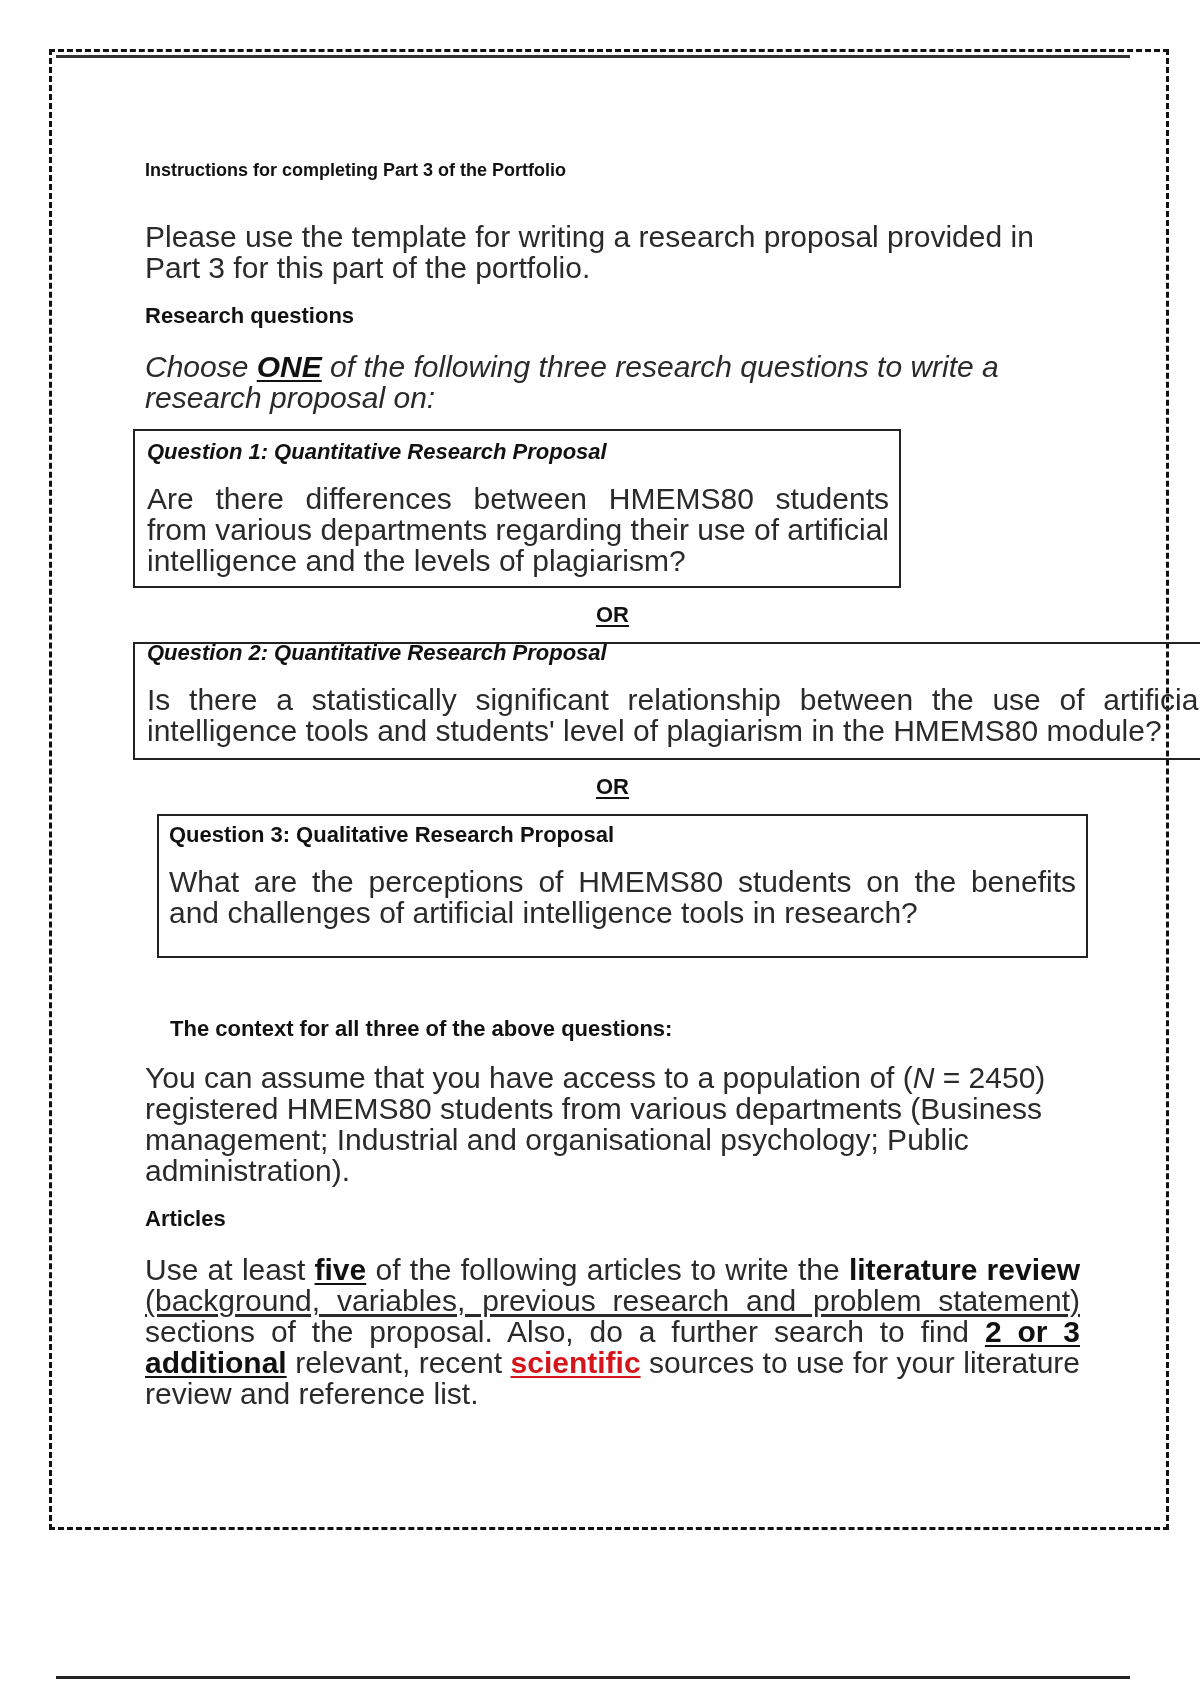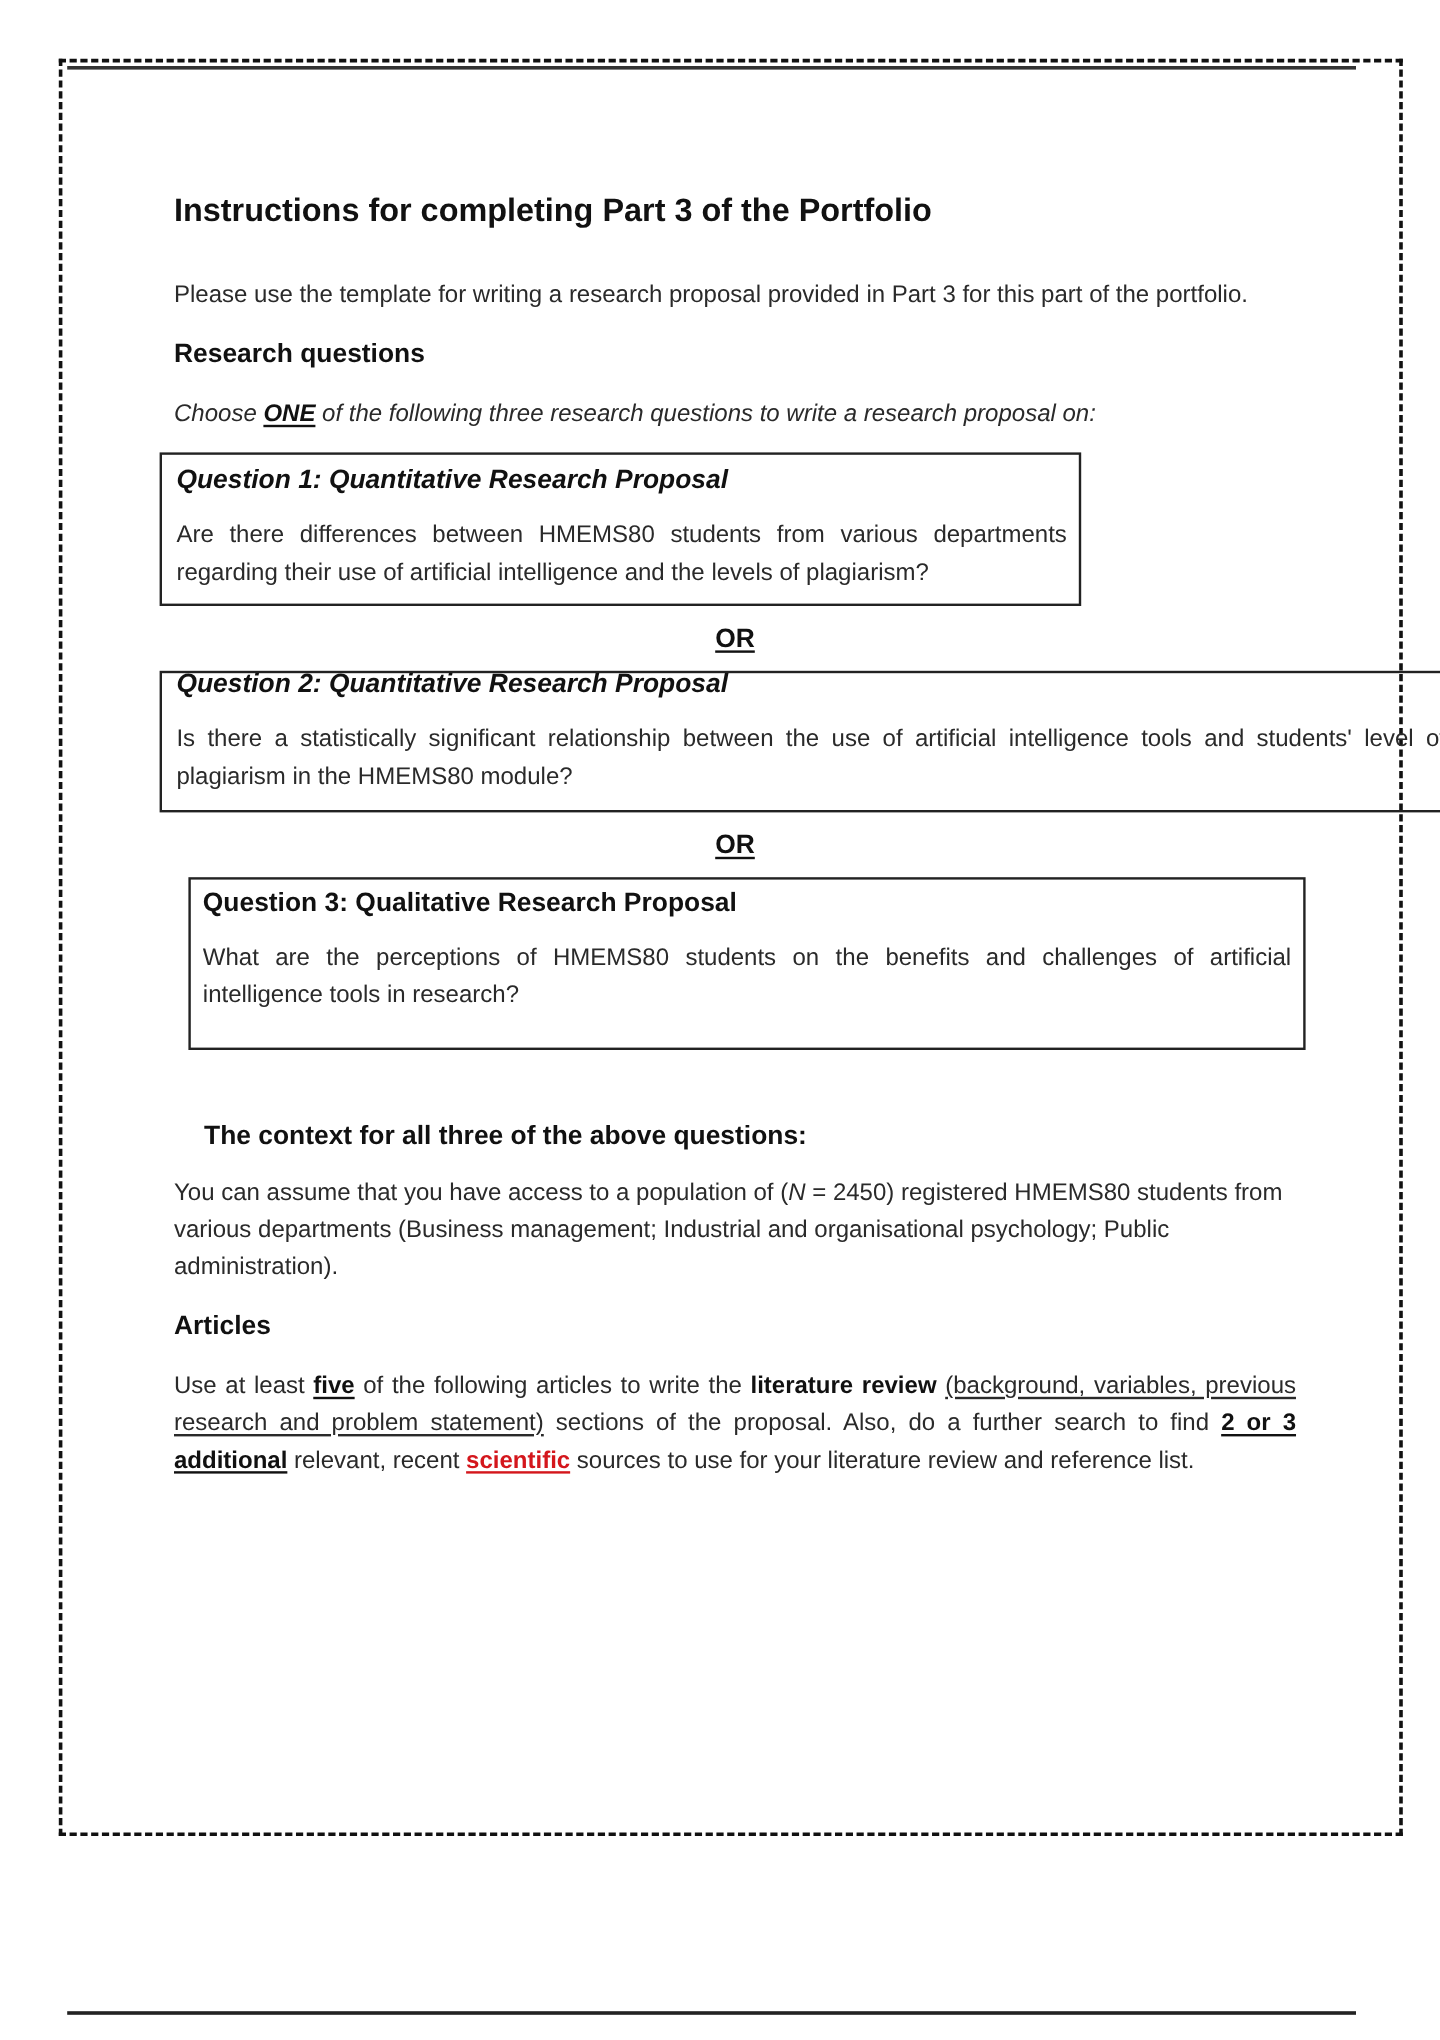--- a/index.html
+++ b/index.html
@@ -5,22 +5,22 @@
   html, body { margin: 0; padding: 0; background: #ffffff; }
   body { width: 1200px; height: 1700px; position: relative; overflow: hidden;
          font-family: "Liberation Sans", sans-serif; color: #222222; }
   .frame { position: absolute; left: 49px; top: 49px; width: 1120px; height: 1481px;
            border: 3px dashed #111111; box-sizing: border-box; }
   .top-rule { position: absolute; left: 56px; top: 55px; width: 1074px; height: 0;
               border-top: 3px solid #333333; }
   .bottom-rule { position: absolute; left: 56px; top: 1676px; width: 1074px; height: 0;
                  border-top: 3px solid #222222; }
   .content { position: absolute; left: 145px; top: 160px; width: 935px; }
-  h1 { font-size: 27px; font-weight: bold; margin: 0 0 40px 0; color: #111; letter-spacing: 0; }
-  p { font-size: 20px; line-height: 31px; margin: 0; color: #2a2a2a; }
+  h1 { font-size: 18px; font-weight: bold; margin: 0 0 40px 0; color: #111; letter-spacing: 0; }
+  p { font-size: 30px; line-height: 31px; margin: 0; color: #2a2a2a; }
   .intro { margin-bottom: 20px; }
   h2 { font-size: 22px; font-weight: bold; margin: 0 0 22px 0; color: #111; }
   .choose { margin-bottom: 16px; font-style: italic; }
   u.b { font-weight: bold; color: #111; text-decoration-thickness: 2px; text-underline-offset: 3px; }
   .qbox { border: 2px solid #222; box-sizing: border-box; position: relative; }
   .q1 { margin-left: -12px; width: 768px; padding: 8px 10px 10px 12px; }
   .q2 { margin-left: -12px; width: 1084px; padding: 0 10px 12px 12px; }
   .q3 { margin-left: 12px; width: 931px; padding: 6px 10px 28px 10px; }
   .qtitle { font-size: 22px; font-weight: bold; margin: 0 0 18px 0; color: #111; }
   .qtitle.it { font-style: italic; }

